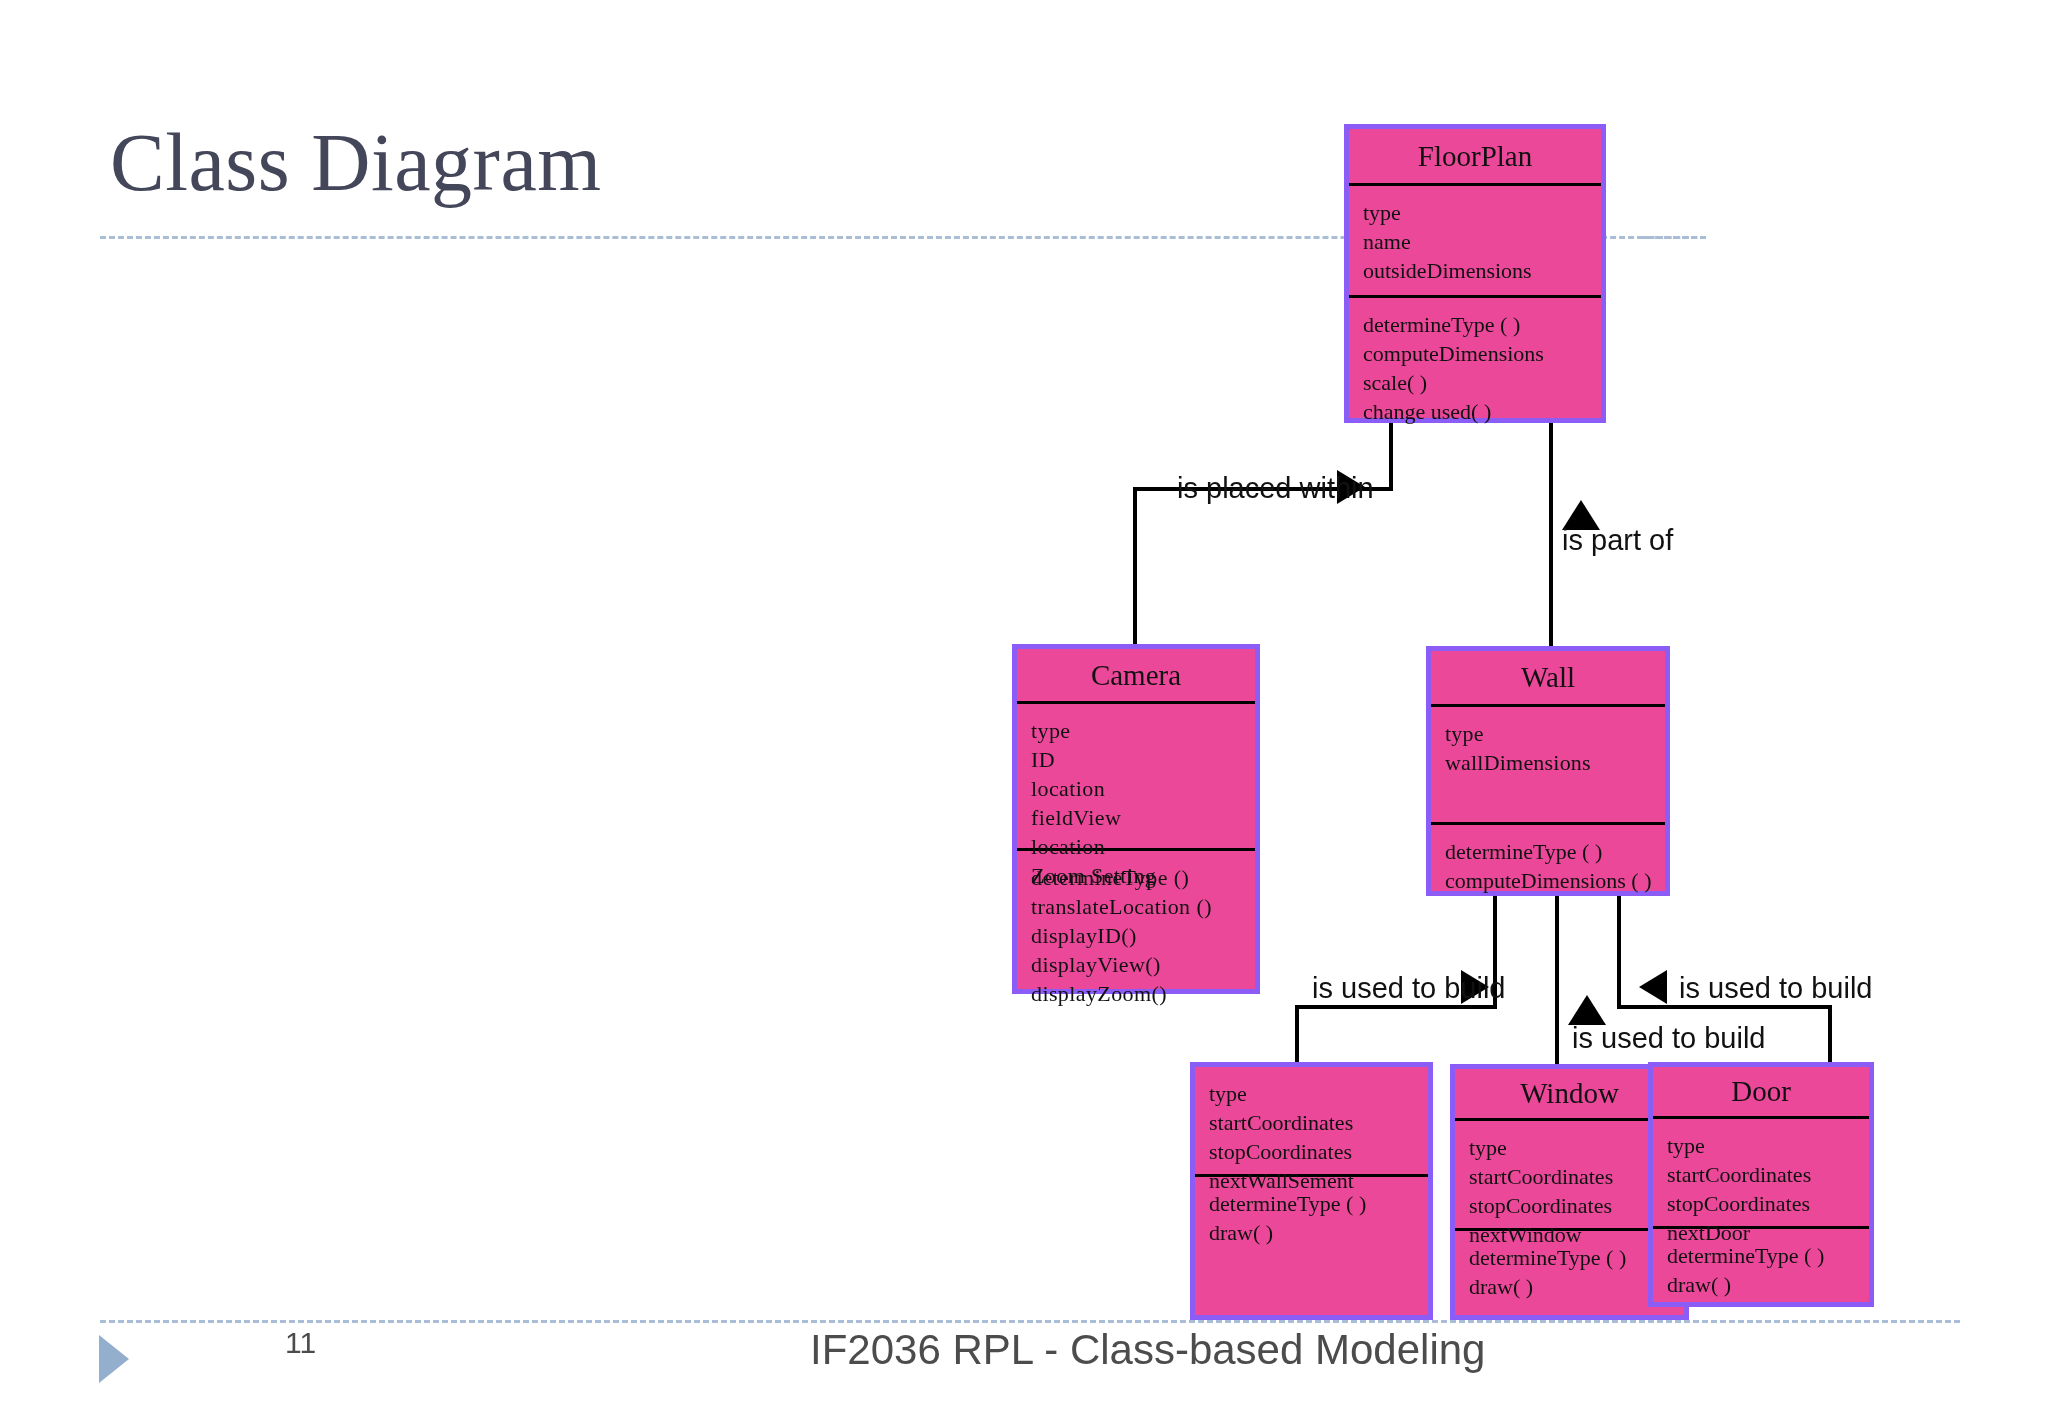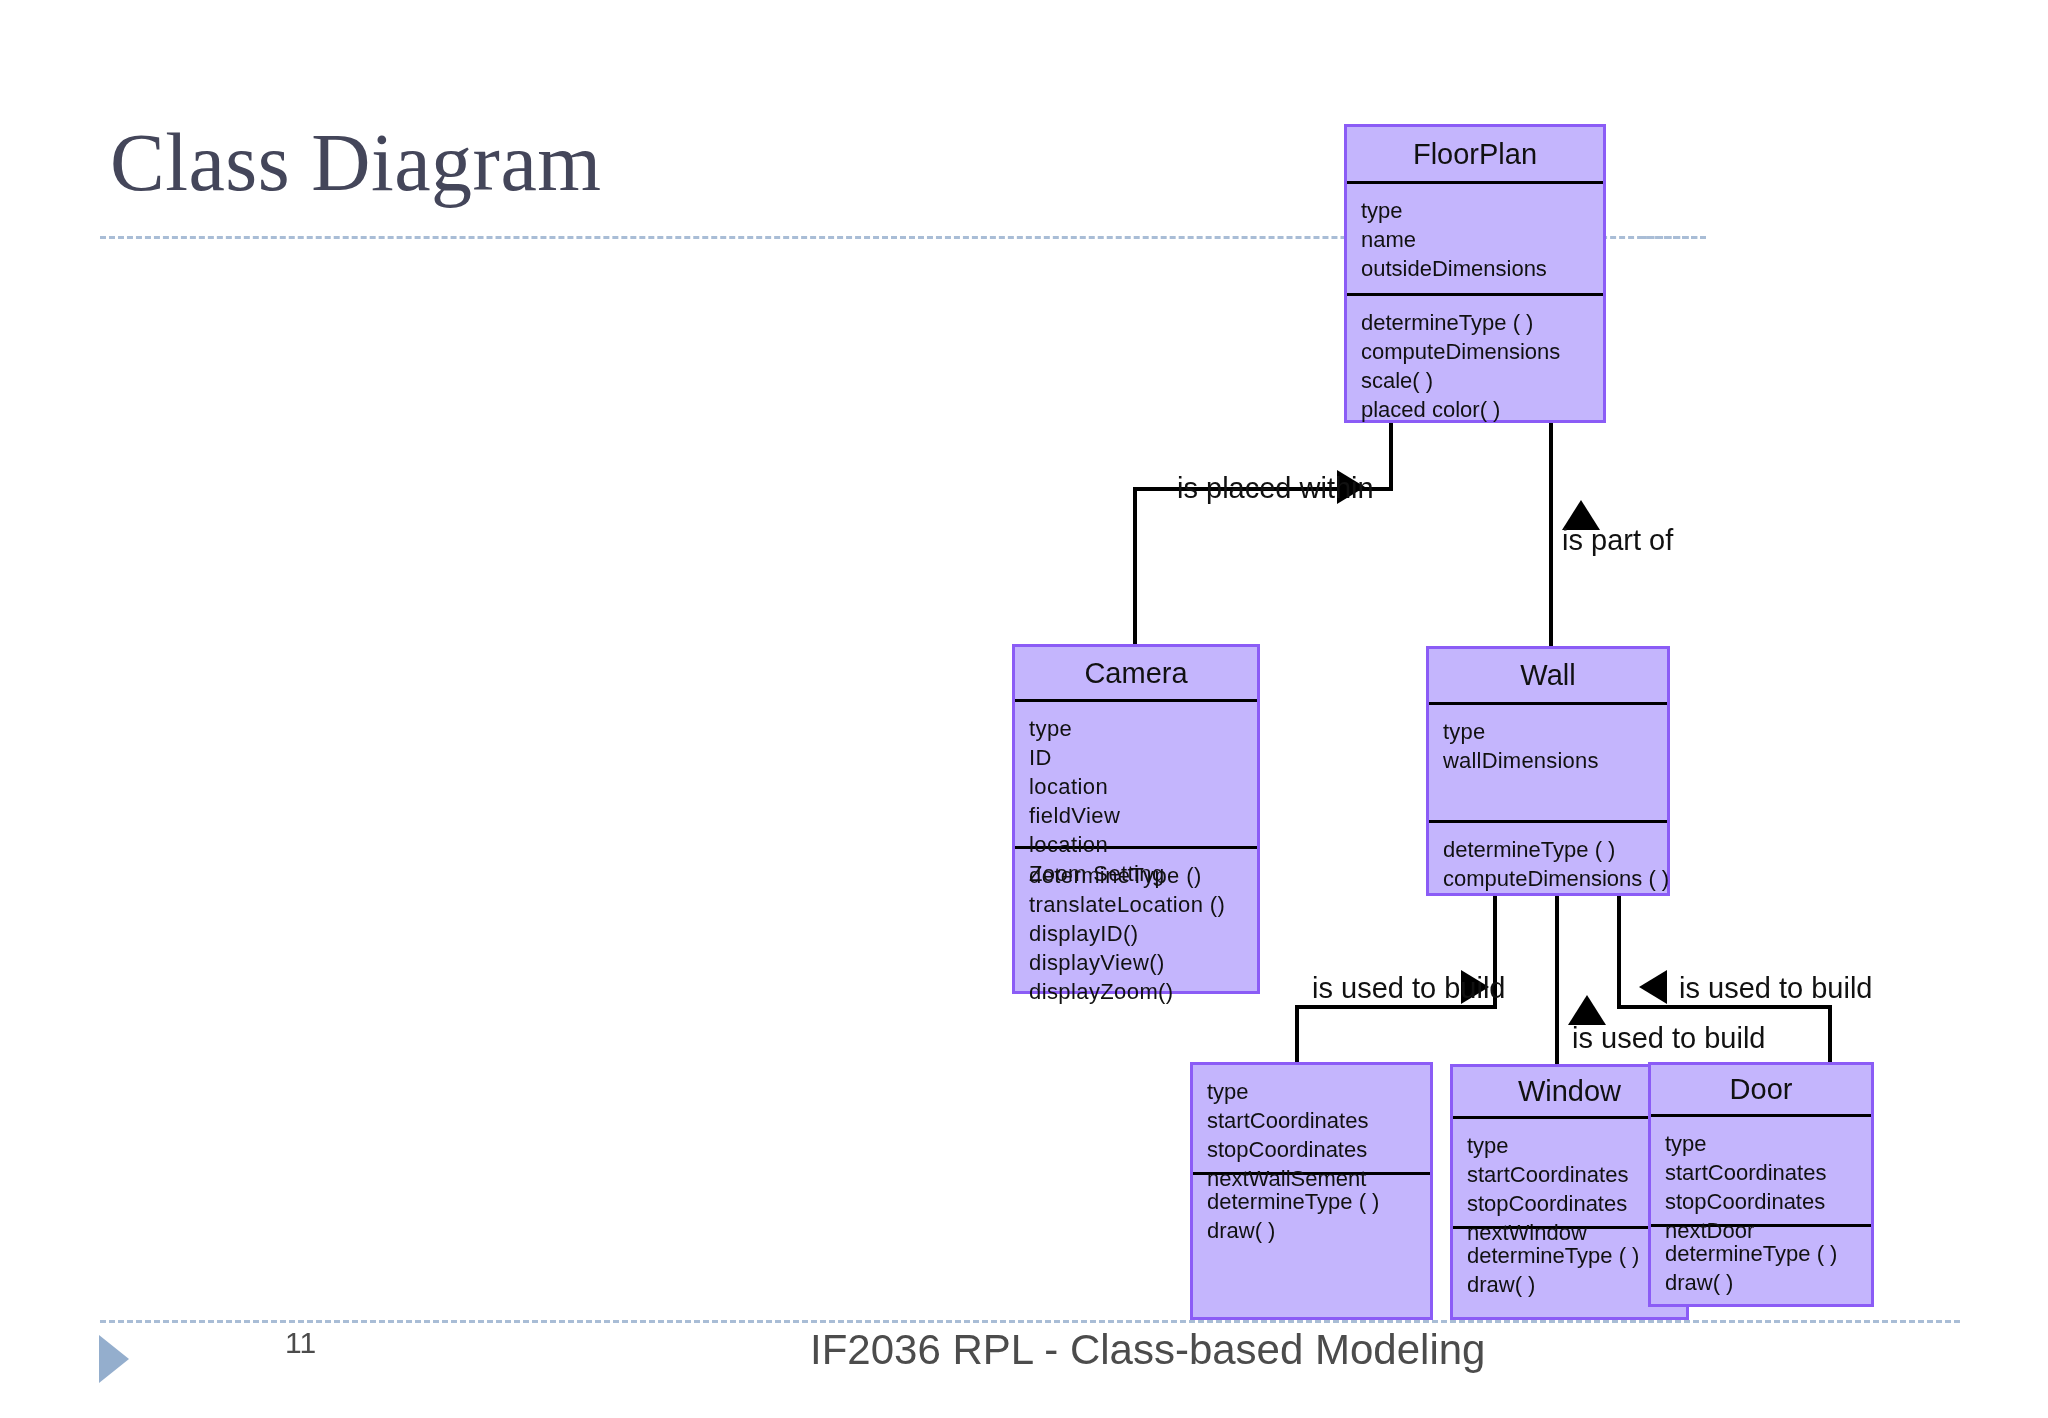--- a/index.html
+++ b/index.html
@@ -61,24 +61,25 @@
     left: 810px;
     top: 1326px;
     font-size: 42px;
     color: #4c4c4c;
     white-space: nowrap;
   }
 
   
   .uml-class {
     position: absolute;
-    background: #c4b5fd;
-    border: 3px solid #8b5cf6;
+    background: #ec4899;
+    border: 5px solid #8b5cf6;
     box-sizing: border-box;
     z-index: 5;
+    font-family: Liberation Serif, serif;
   }
   .uml-name {
     text-align: center;
     font-size: 29px;
     color: #111;
     box-sizing: border-box;
     display: flex;
     align-items: center;
     justify-content: center;
     border-bottom: 3px solid #000;
@@ -201,21 +202,21 @@
     <div class="uml-name">FloorPlan</div>
     <div class="uml-attrs">
       <div>type</div>
       <div>name</div>
       <div>outsideDimensions</div>
     </div>
     <div class="uml-ops">
       <div>determineType ( )</div>
       <div>computeDimensions</div>
       <div>scale( )</div>
-      <div>placed color( )</div>
+      <div>change used( )</div>
     </div>
   </div>
 
   <div class="uml-class" id="class-camera">
     <div class="uml-name">Camera</div>
     <div class="uml-attrs">
       <div>type</div>
       <div>ID</div>
       <div>location</div>
       <div>fieldView</div>

